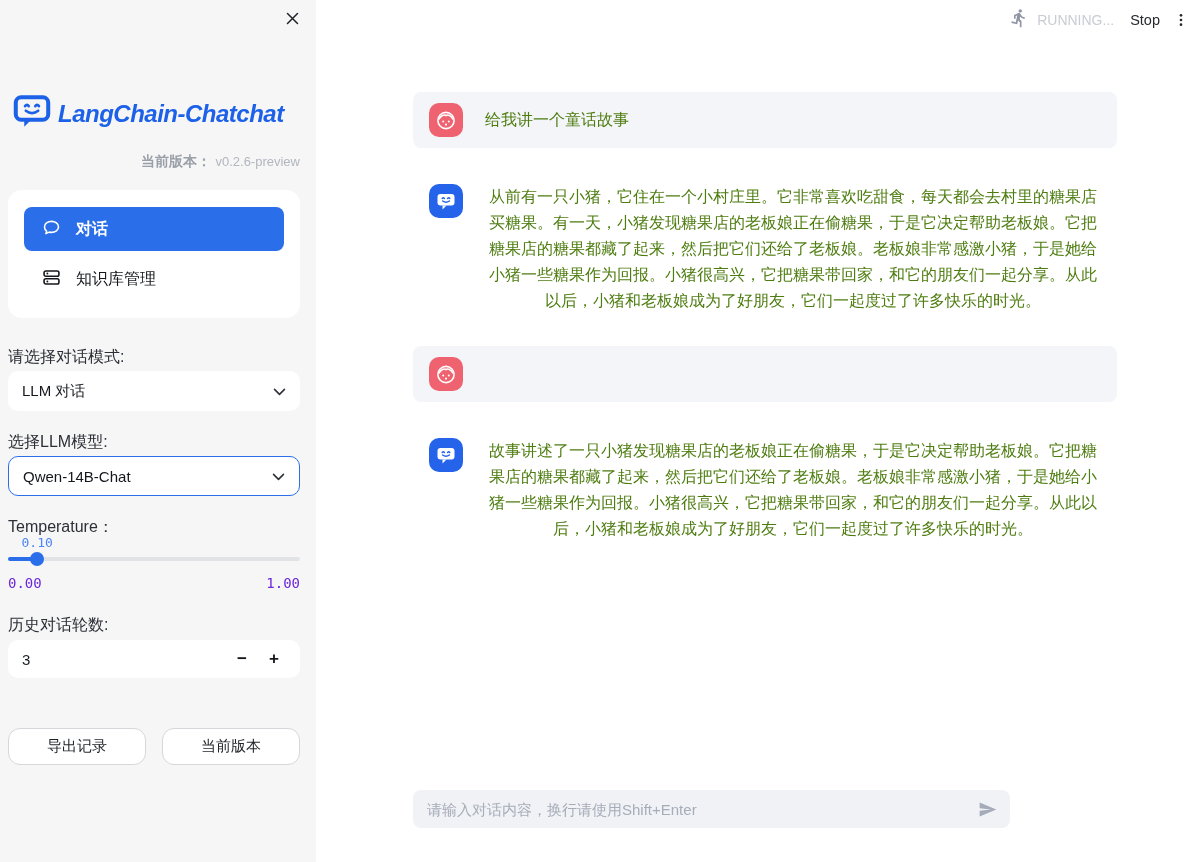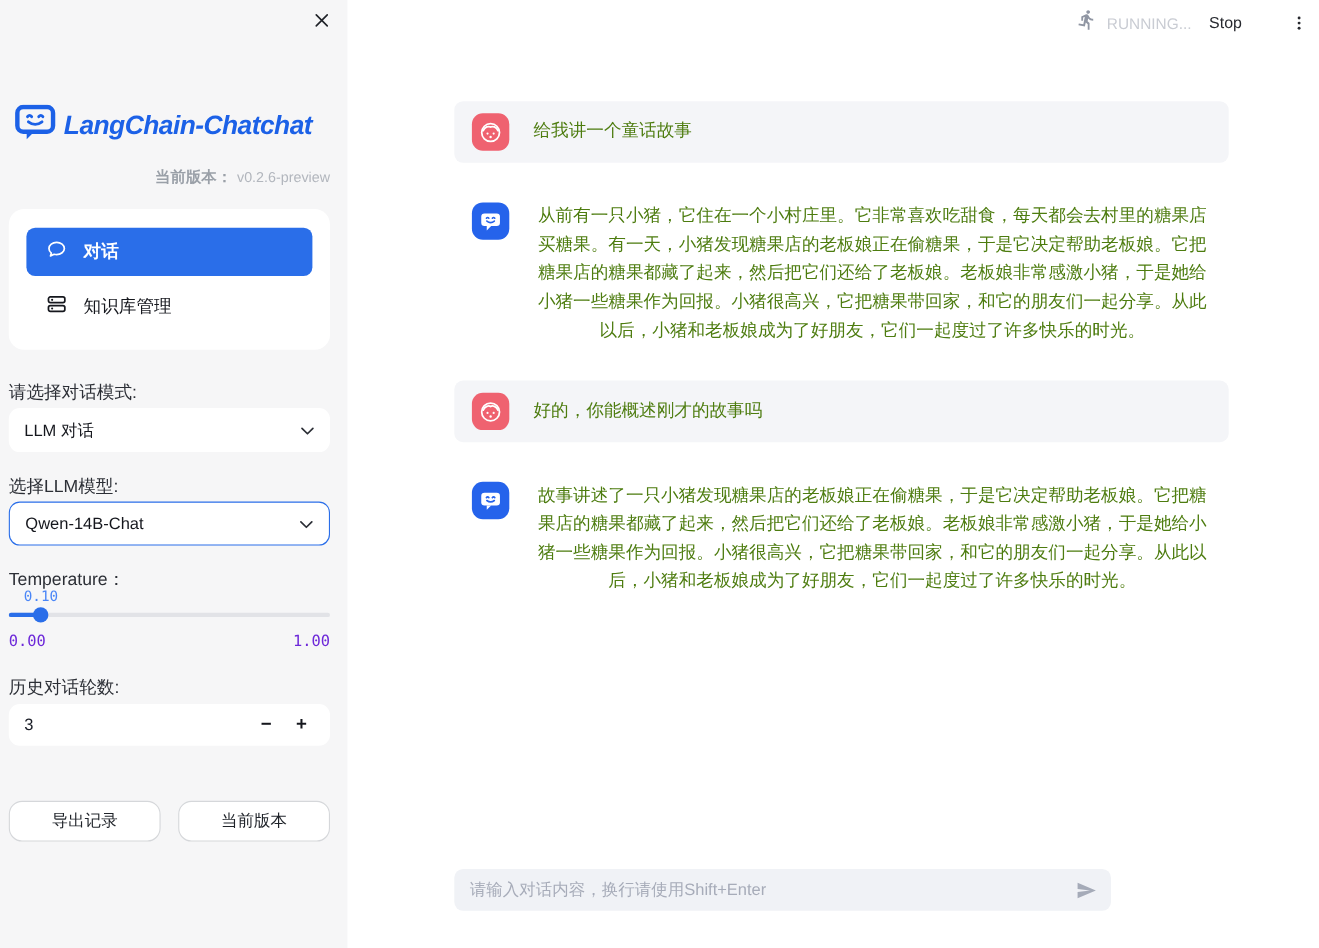--- a/index.html
+++ b/index.html
@@ -46,21 +46,21 @@
     font-size:17px; font-weight:bold; color:#15171d; cursor:pointer; }
 
   .btn-row { position:absolute; top:696px; left:8px; width:292px; display:flex; gap:16px; }
   .side-btn { flex:1; height:37px; background:#ffffff; border:1px solid #d5d7da; border-radius:12px;
     display:flex; align-items:center; justify-content:center; font-size:15px; color:#1f2329; cursor:pointer;margin-top:32px; }
 
   
   .main { position:absolute; left:316px; top:0; right:0; bottom:0; background:#ffffff; }
   .topbar { position:absolute; top:8px; right:10px; display:flex; align-items:center; }
   .status-text { color:#c9ccd3; font-size:14px; margin:0 16px 0 8px; }
-  .stop-btn { color:#27292f; font-size:14.5px; font-weight:500; margin-right:44px; cursor:pointer; }
+  .stop-btn { color:#27292f; font-size:14.5px; font-weight:500; margin-right:13px; cursor:pointer; }
   .kebab { cursor:pointer; display:flex; align-items:center; }
 
   .chat { position:absolute; left:97px; top:92px; width:704px; }
   .msg { display:flex; align-items:flex-start; margin-bottom:32px; }
   .msg.user { background:#f4f5f8; border-radius:8px; padding:11px 16px; }
   .msg.assistant { padding:4px 16px 0 16px;text-align:center; }
   .avatar { width:34px; height:34px; border-radius:10px; flex:none; display:flex;
     align-items:center; justify-content:center; }
   .avatar.user { background:#ef6270; }
   .avatar.assistant { background:#2563eb; }
@@ -217,21 +217,20 @@
     <div class="msg user">
       <div class="avatar user">
         <svg width="24" height="24" viewBox="0 0 24 24" fill="none">
           <circle cx="12" cy="12.5" r="8.1" stroke="#ffffff" stroke-width="1.6"></circle>
           <path d="M5.3 10.8c1.5-3.6 5-4.4 6.7-3.3 1.7-1.1 5.2-.3 6.7 3.3" stroke="#ffffff" stroke-width="1.6" stroke-linecap="round" fill="none"></path>
           <circle cx="9.2" cy="13.4" r="1" fill="#ffffff"></circle>
           <circle cx="14.8" cy="13.4" r="1" fill="#ffffff"></circle>
           <circle cx="12" cy="16.6" r="1.1" fill="#ffffff"></circle>
         </svg>
       </div>
-      <div class="msg-text">好的，你能概述刚才的故事吗</div>
     </div>
 
     <div class="msg assistant">
       <div class="avatar assistant">
         <svg width="24" height="24" viewBox="0 0 24 24">
           <rect x="3.5" y="5" width="17" height="11.5" rx="3" fill="#ffffff"></rect>
           <path d="M8.5 16.5v4l4-4z" fill="#ffffff"></path>
           <path d="M8.2 9.4q1.1-1.3 2.2 0" stroke="#2563eb" stroke-width="1.5" stroke-linecap="round" fill="none"></path>
           <path d="M13.6 9.4q1.1-1.3 2.2 0" stroke="#2563eb" stroke-width="1.5" stroke-linecap="round" fill="none"></path>
           <path d="M8.6 12q3.4 2.6 6.8 0" stroke="#2563eb" stroke-width="1.5" stroke-linecap="round" fill="none"></path>

